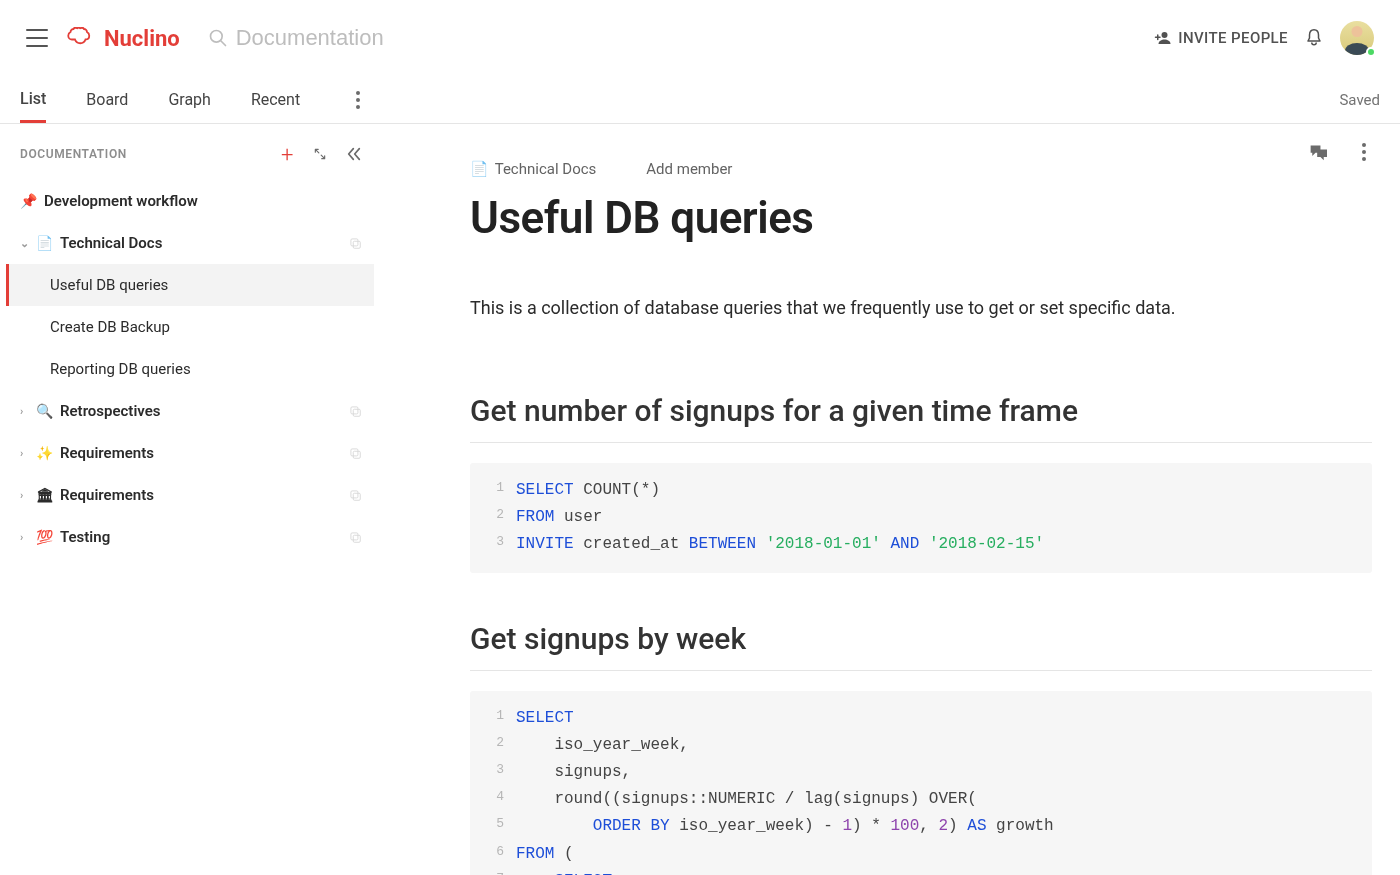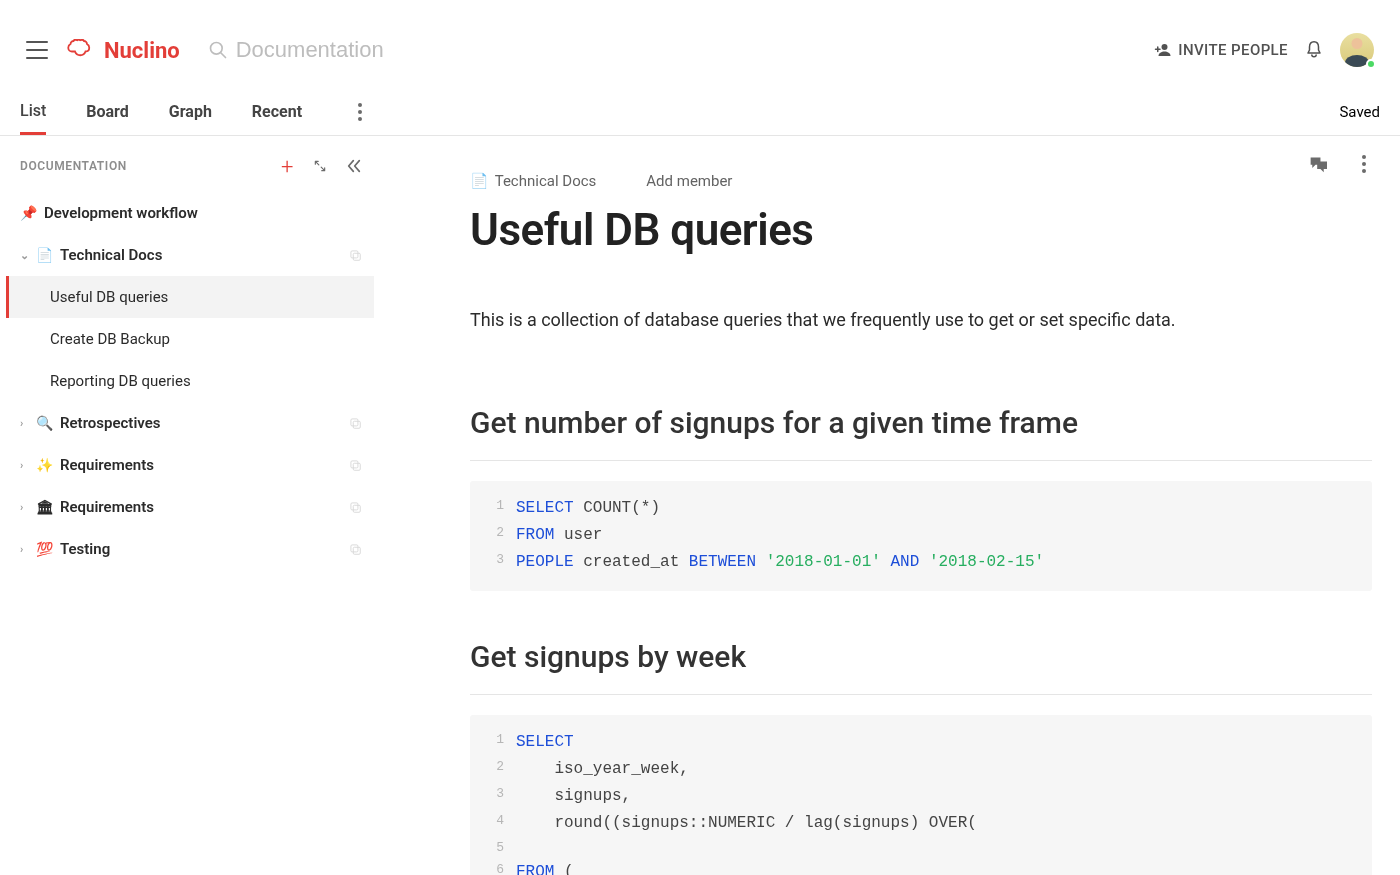--- a/index.html
+++ b/index.html
@@ -12,21 +12,20 @@
       overflow: hidden;
     }
 
     
     .topbar {
       height: 76px;
       display: flex;
       align-items: center;
       padding: 0 26px;
       gap: 18px;
-      margin-top: 12px;
     }
     .hamburger {
       width: 22px; height: 18px;
       display: flex; flex-direction: column; justify-content: space-between;
       cursor: pointer;
     }
     .hamburger span { height: 2px; background: #555; border-radius: 1px; }
     .brand { display: flex; align-items: center; gap: 8px; color: #e33e38; font-weight: 700; font-size: 22px; }
     .brand svg { width: 30px; height: 22px; }
     .searchwrap { display: flex; align-items: center; gap: 8px; color: #bdbdbd; font-size: 22px; margin-left: 10px; flex: 1; }
@@ -44,24 +43,24 @@
 
     
     .tabsbar {
       height: 48px;
       display: flex;
       align-items: center;
       padding: 0 20px;
       border-bottom: 1px solid #e5e5e5;
     }
     .tabs { display: flex; gap: 40px; height: 100%; align-items: center; }
-    .tab { font-size: 16px; color: #444; cursor: pointer; height: 100%; display:flex; align-items:center;font-weight:bold; }
+    .tab { font-size: 16px; color: #444; cursor: pointer; height: 100%; display:flex; align-items:center; }
     .tab.active { border-bottom: 3px solid #e33e38; font-weight: 500; }
     .tab-more { margin-left: 10px; cursor: pointer; }
-    .tabs-right { margin-left: auto; font-size: 15px; color: #000000; }
+    .tabs-right { margin-left: auto; font-size: 15px; color: #737373; }
 
     
     .layout { display: flex; height: calc(875px - 76px - 48px); }
 
     
     .sidebar {
       width: 380px;
       flex-shrink: 0;
       padding-top: 12px;
       font-size: 15px;
@@ -101,21 +100,21 @@
     .main { flex: 1; overflow-y: auto; padding: 18px 28px 40px 90px; }
     .doc-head-row { display:flex; justify-content:flex-end; gap:28px; color:#6b6b6b; margin-bottom:-6px;}
     .doc-head-row .iconbtn { width:20px; height:20px; }
     .dotmenu { display:flex; flex-direction:column; gap:3px; cursor:pointer; align-items:center; justify-content:center; width:16px;}
     .dotmenu span{width:4px;height:4px;border-radius:50%;background:#6b6b6b;}
 
     .breadcrumbs { display:flex; gap:50px; font-size:15px; color:#636363; margin: 4px 0 14px 0;}
     .breadcrumbs .bc { display:flex; align-items:center; gap:6px; cursor:pointer;}
     .doc-title { font-size: 44px; font-weight: 600; color:#222; margin-bottom: 50px; letter-spacing: -0.5px;}
     .doc-intro { font-size: 18px; color:#2b2b2b; margin-bottom: 72px; line-height:1.5;}
-    .h2 { font-size: 30px; font-weight: 500; color:#333; border-bottom:1px solid #e5e5e5; padding-bottom:20px; margin-bottom: 20px;}
+    .h2 { font-size: 30px; font-weight: 500; color:#333; border-bottom:1px solid #e5e5e5; padding-bottom:14px; margin-bottom: 20px;}
 
     .codeblock {
       background: #f6f6f6;
       border-radius: 3px;
       padding: 14px 18px 14px 12px;
       font-family: "SFMono-Regular", Consolas, "Liberation Mono", Menlo, monospace;
       font-size: 16px;
       line-height: 1.7;
       color: #444;
       margin-bottom: 48px;
@@ -316,21 +315,21 @@
       <div class="cline">
           <span class="lineno">1</span>
           <span><span class="kw">SELECT</span><span> COUNT(*)</span></span>
         </div>
       <div class="cline">
           <span class="lineno">2</span>
           <span><span class="kw">FROM</span><span> user</span></span>
         </div>
       <div class="cline">
           <span class="lineno">3</span>
-          <span><span class="kw">PEOPLE</span><span> created_at </span><span class="kw">BETWEEN</span><span> </span><span class="str">'2018-01-01'</span><span> </span><span class="kw">AND</span><span> </span><span class="str">'2018-02-15'</span></span>
+          <span><span class="kw">INVITE</span><span> created_at </span><span class="kw">BETWEEN</span><span> </span><span class="str">'2018-01-01'</span><span> </span><span class="kw">AND</span><span> </span><span class="str">'2018-02-15'</span></span>
         </div>
     </div>
 
     <h2 class="h2">Get signups by week</h2>
 
     <div class="codeblock" style="margin-bottom:0;">
       <div class="cline">
           <span class="lineno">1</span>
           <span class="kw">SELECT</span>
         </div>
@@ -341,20 +340,21 @@
       <div class="cline">
           <span class="lineno">3</span>
           <span style="white-space:pre">    signups,</span>
         </div>
       <div class="cline">
           <span class="lineno">4</span>
           <span style="white-space:pre">    round((signups::NUMERIC / lag(signups) OVER(</span>
         </div>
       <div class="cline">
           <span class="lineno">5</span>
+          <span style="white-space:pre"><span>        </span><span class="kw">ORDER BY</span><span> iso_year_week) - </span><span class="num">1</span><span>) * </span><span class="num">100</span><span>, </span><span class="num">2</span><span>) </span><span class="kw">AS</span><span> growth</span></span>
         </div>
       <div class="cline">
           <span class="lineno">6</span>
           <span><span class="kw">FROM</span><span> (</span></span>
         </div>
       <div class="cline">
           <span class="lineno">7</span>
           <span style="white-space:pre">    <span class="kw">SELECT</span></span>
         </div>
       <div class="cline">

